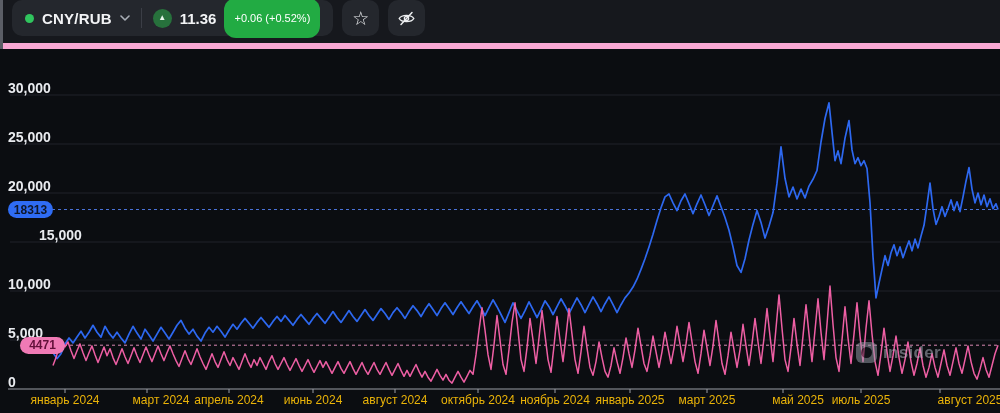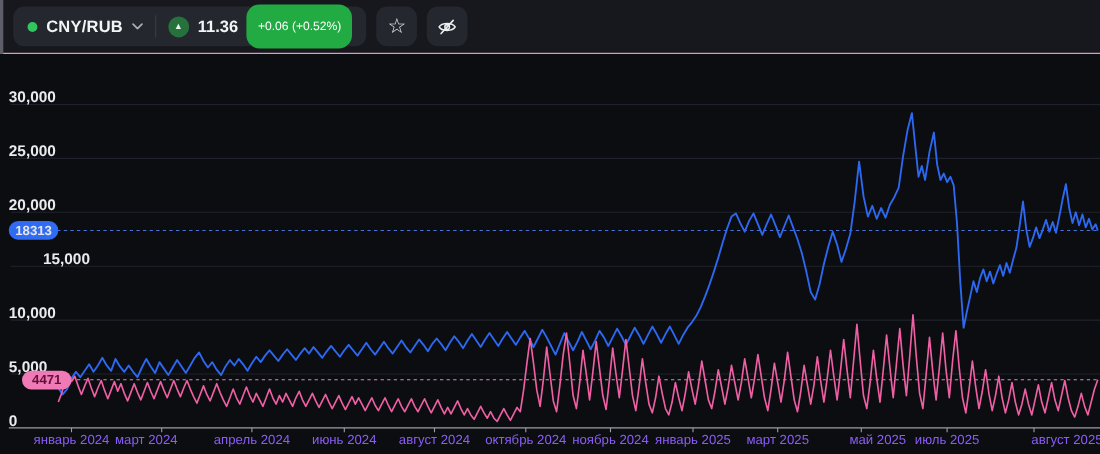--- a/index.html
+++ b/index.html
@@ -1,44 +1,44 @@
 <!DOCTYPE html>
 <html><head>
 <meta charset="utf-8">
 <style>
   html,body{margin:0;padding:0;background:#0b0d11;}
   .app{position:relative;width:1000px;height:413px;background:#0b0d11;overflow:hidden;
        font-family:"Liberation Sans","DejaVu Sans",sans-serif;}
   
   .toolbar{position:absolute;top:0;left:0;width:1000px;height:49px;background:#16181d;
-           border-bottom:1px solid #f9a8d4;display:flex;align-items:center;gap:9px;
+           border-bottom:6px solid #f9a8d4;display:flex;gap:9px;
            padding-left:12px;box-sizing:border-box;}
   .edge{position:absolute;left:0;top:0;width:3px;height:49px;background:#5b5e66;}
   .pill{display:flex;align-items:center;gap:8px;height:36px;background:#24272d;
         border-radius:10px;padding:0 13px;cursor:pointer;}
   .dot{width:9px;height:9px;border-radius:50%;background:#30c55e;}
   .sym{color:#f3f4f6;font-size:15px;font-weight:700;letter-spacing:.2px;}
   .vdiv{width:1px;height:20px;background:#3b3e46;margin:0 3px;}
   .upcircle{width:19px;height:19px;border-radius:50%;background:#27713c;display:flex;
             align-items:center;justify-content:center;color:#e8f7ec;font-size:8px;line-height:1;}
   .price{color:#f3f4f6;font-size:15px;font-weight:700;}
   .chg{background:#22ab43;color:#ffffff;font-size:11px;font-weight:400;border-radius:12px;
        padding:14px 10px;white-space:nowrap;}
   .iconbtn{width:37px;height:36px;background:#24272d;border:none;border-radius:10px;
            display:flex;align-items:center;justify-content:center;cursor:pointer;color:#eceef0;padding:0;}
   .star{font-size:19px;line-height:1;color:#eceef0;}
   
   .chart{position:absolute;top:49px;left:0;width:1000px;height:364px;}
   #plot{position:absolute;left:0;top:0;}
   .ylab{position:absolute;left:8px;color:#e9ebef;font-size:14px;font-weight:600;}
-  .xlab{position:absolute;top:344px;color:#8b5cf6;font-size:12px;white-space:nowrap;
+  .xlab{position:absolute;top:344px;color:#eab308;font-size:12px;white-space:nowrap;
         transform:translateX(-50%);}
   .badge{position:absolute;left:8px;width:45px;height:17px;border-radius:8.5px;font-size:12px;
          font-weight:700;display:flex;align-items:center;justify-content:center;z-index:3;}
-  .badge.blue{background:#2f6cf3;color:#e5e5e5;}
+  .badge.blue{background:#2f6cf3;color:#0f172a;}
   .badge.pink{background:#f07ab5;color:#63103a;}
   .watermark{position:absolute;left:856px;top:293px;display:flex;align-items:center;gap:6px;
              opacity:.5;z-index:2;pointer-events:none;}
   .wlogo{width:21px;height:21px;border-radius:6px;background:#9aa0ac;position:relative;}
   .wlogo::after{content:"";position:absolute;left:5px;top:5px;width:11px;height:11px;
                 border-radius:50%;background:#14161b;}
   .wtext{color:#b7bcc8;font-size:17px;font-weight:700;letter-spacing:.3px;}
 </style>
 </head>
 <body>
@@ -104,31 +104,35 @@
         <div class="ylab" style="top: 31px;">30,000</div>
         <div class="ylab" style="top: 80px;">25,000</div>
         <div class="ylab" style="top: 129px;">20,000</div>
         <div class="ylab" style="top: 178px; margin-left: 31px;">15,000</div>
         <div class="ylab" style="top: 227px;">10,000</div>
         <div class="ylab" style="top: 276px;">5,000</div>
         <div class="ylab" style="top: 325px;">0</div>
       </div>
     <div id="xlabels">
         <div class="xlab" style="left: 65px;">январь 2024</div>
-        <div class="xlab" style="left: 133px;">март 2024</div>
+        <div class="xlab" style="left: 161px;">март 2024</div>
         <div class="xlab" style="left: 229px;">апрель 2024</div>
         <div class="xlab" style="left: 313px;">июнь 2024</div>
         <div class="xlab" style="left: 395px; text-align: center;">август 2024</div>
         <div class="xlab" style="left: 478px;">октябрь 2024</div>
         <div class="xlab" style="left: 555px;">ноябрь 2024</div>
         <div class="xlab" style="left: 630px;">январь 2025</div>
         <div class="xlab" style="left: 707px;">март 2025</div>
         <div class="xlab" style="left: 783px; margin-left: 15px;">май 2025</div>
         <div class="xlab" style="left: 861px;">июль 2025</div>
         <div class="xlab" style="left: 970px;">август 2025</div>
       </div>
 
     <div class="badge blue" id="badge-blue" style="top: 152px;">18313</div>
     <div class="badge pink" id="badge-pink" style="top: 287.7px; margin-left: 12px;">4471</div>
 
+    <div class="watermark">
+      <span class="wlogo"></span>
+      <span class="wtext">insider</span>
+    </div>
   </div>
 
 </div>
 
 </body></html>

